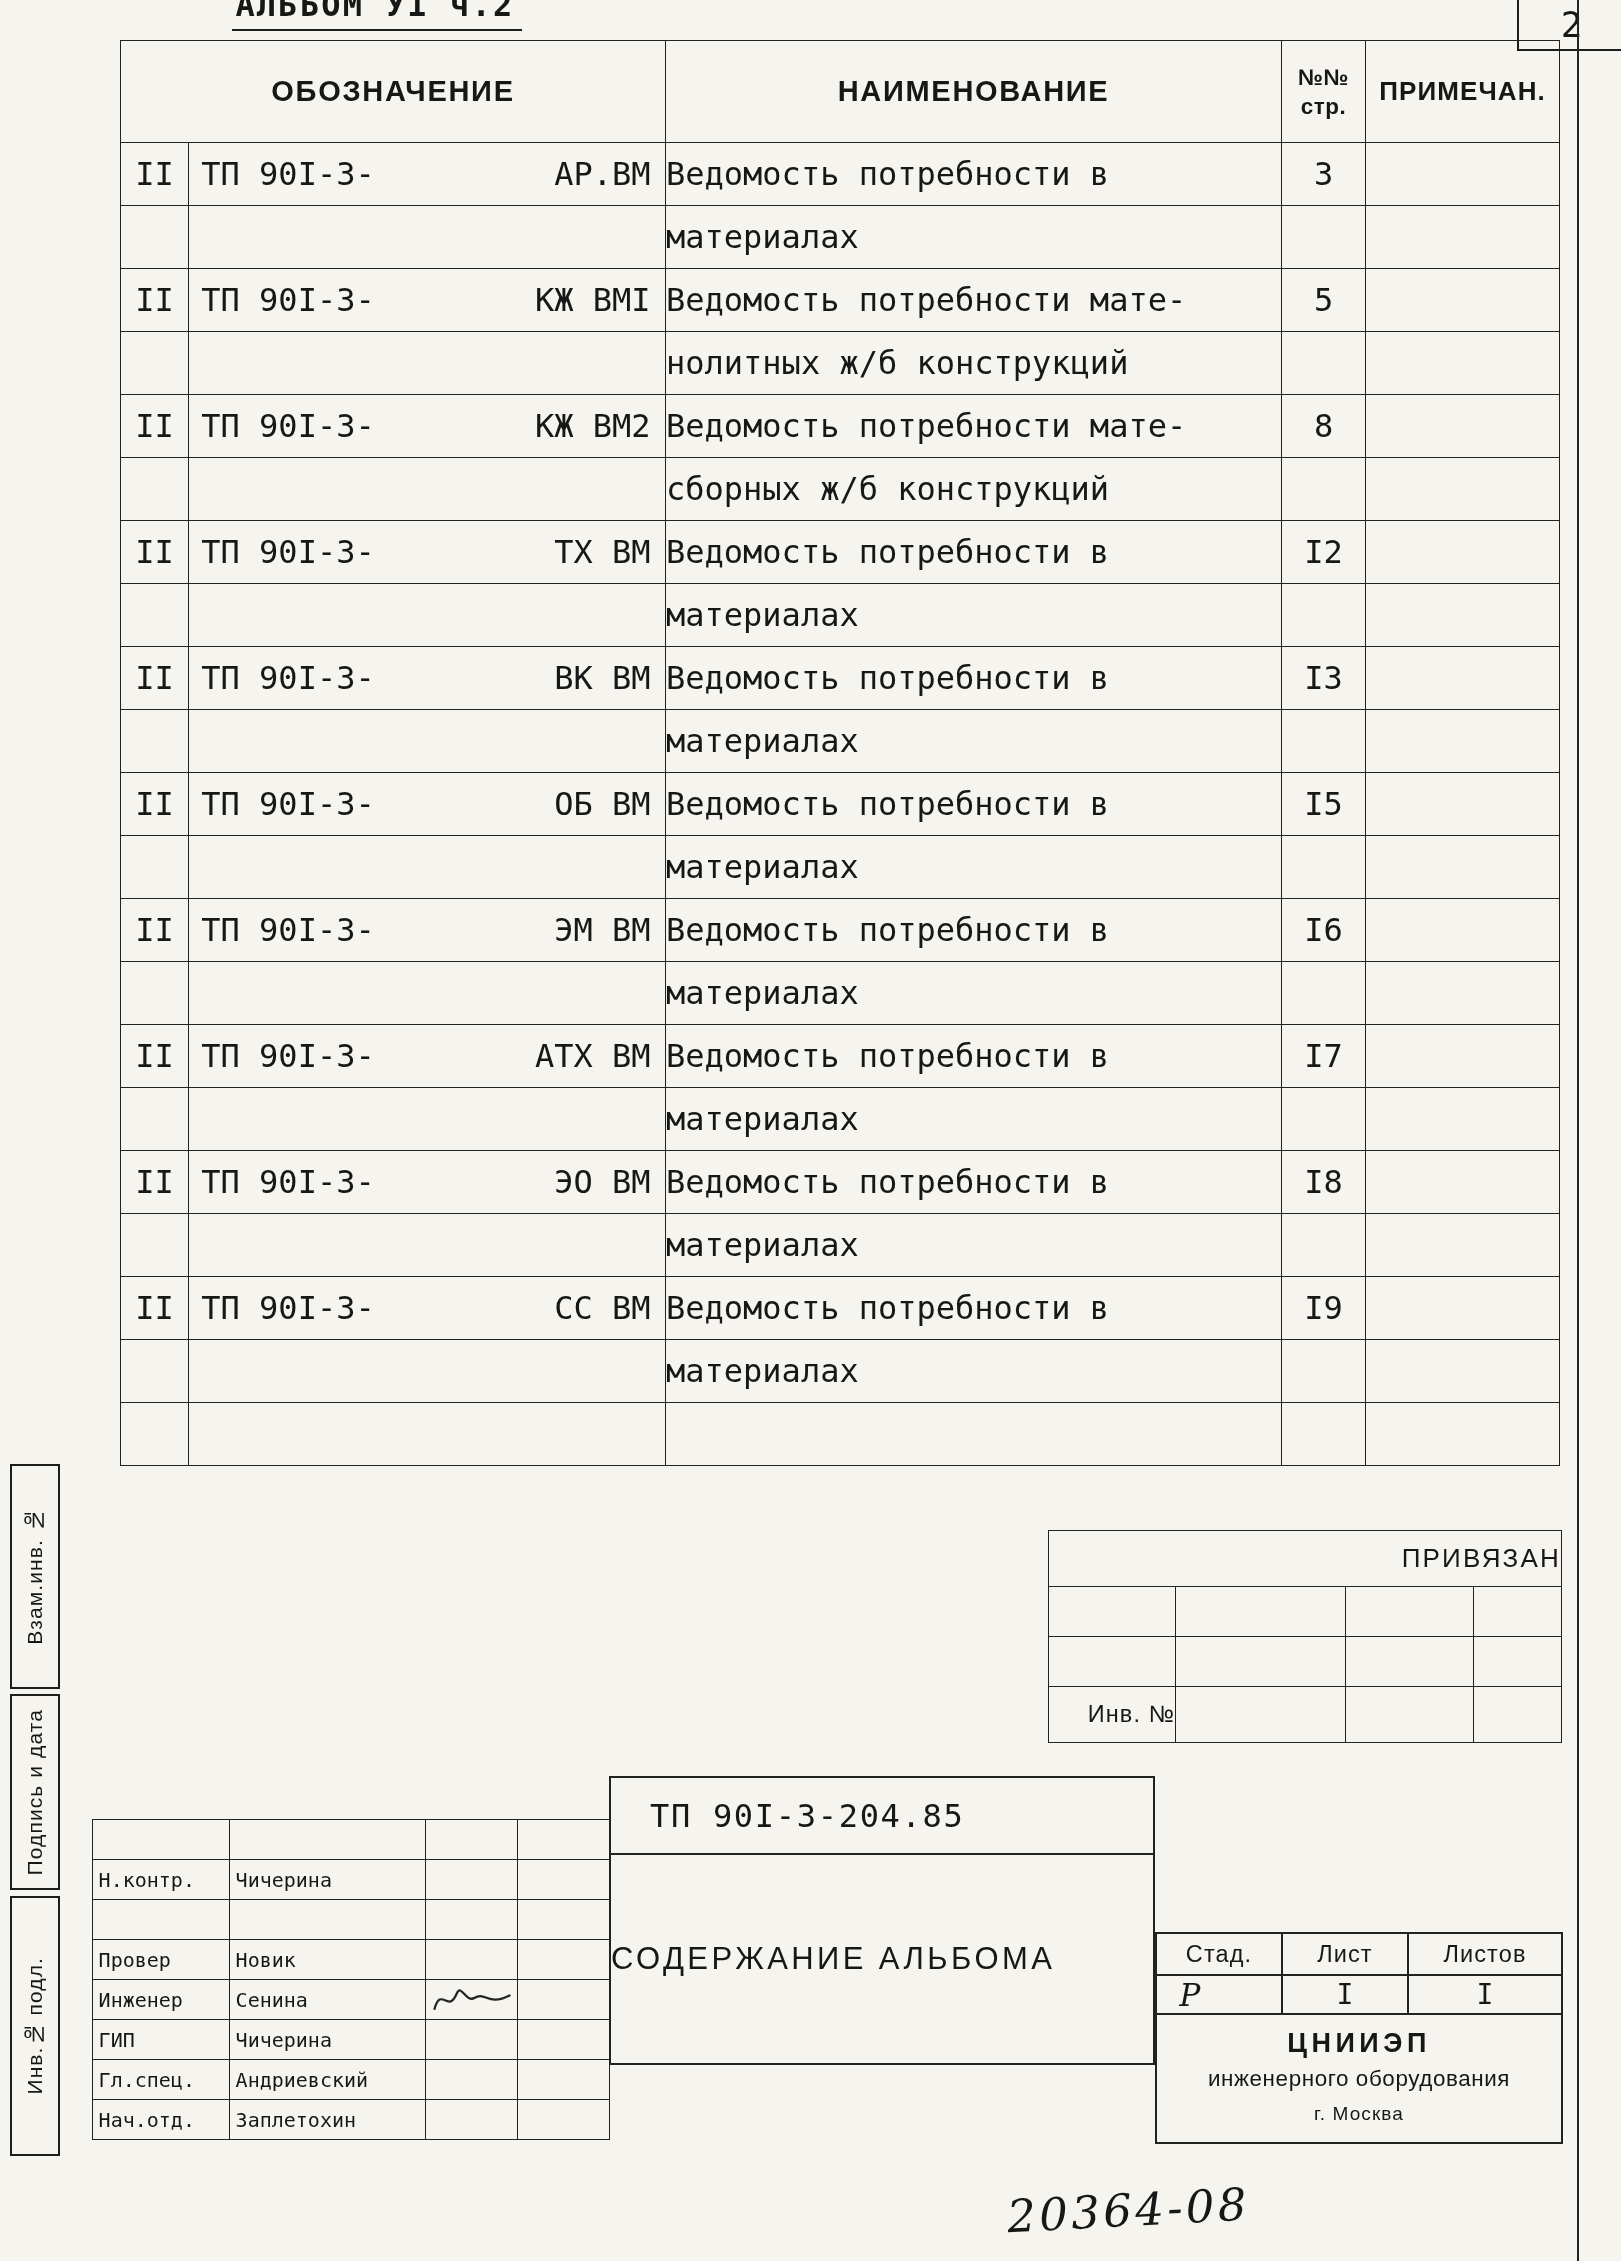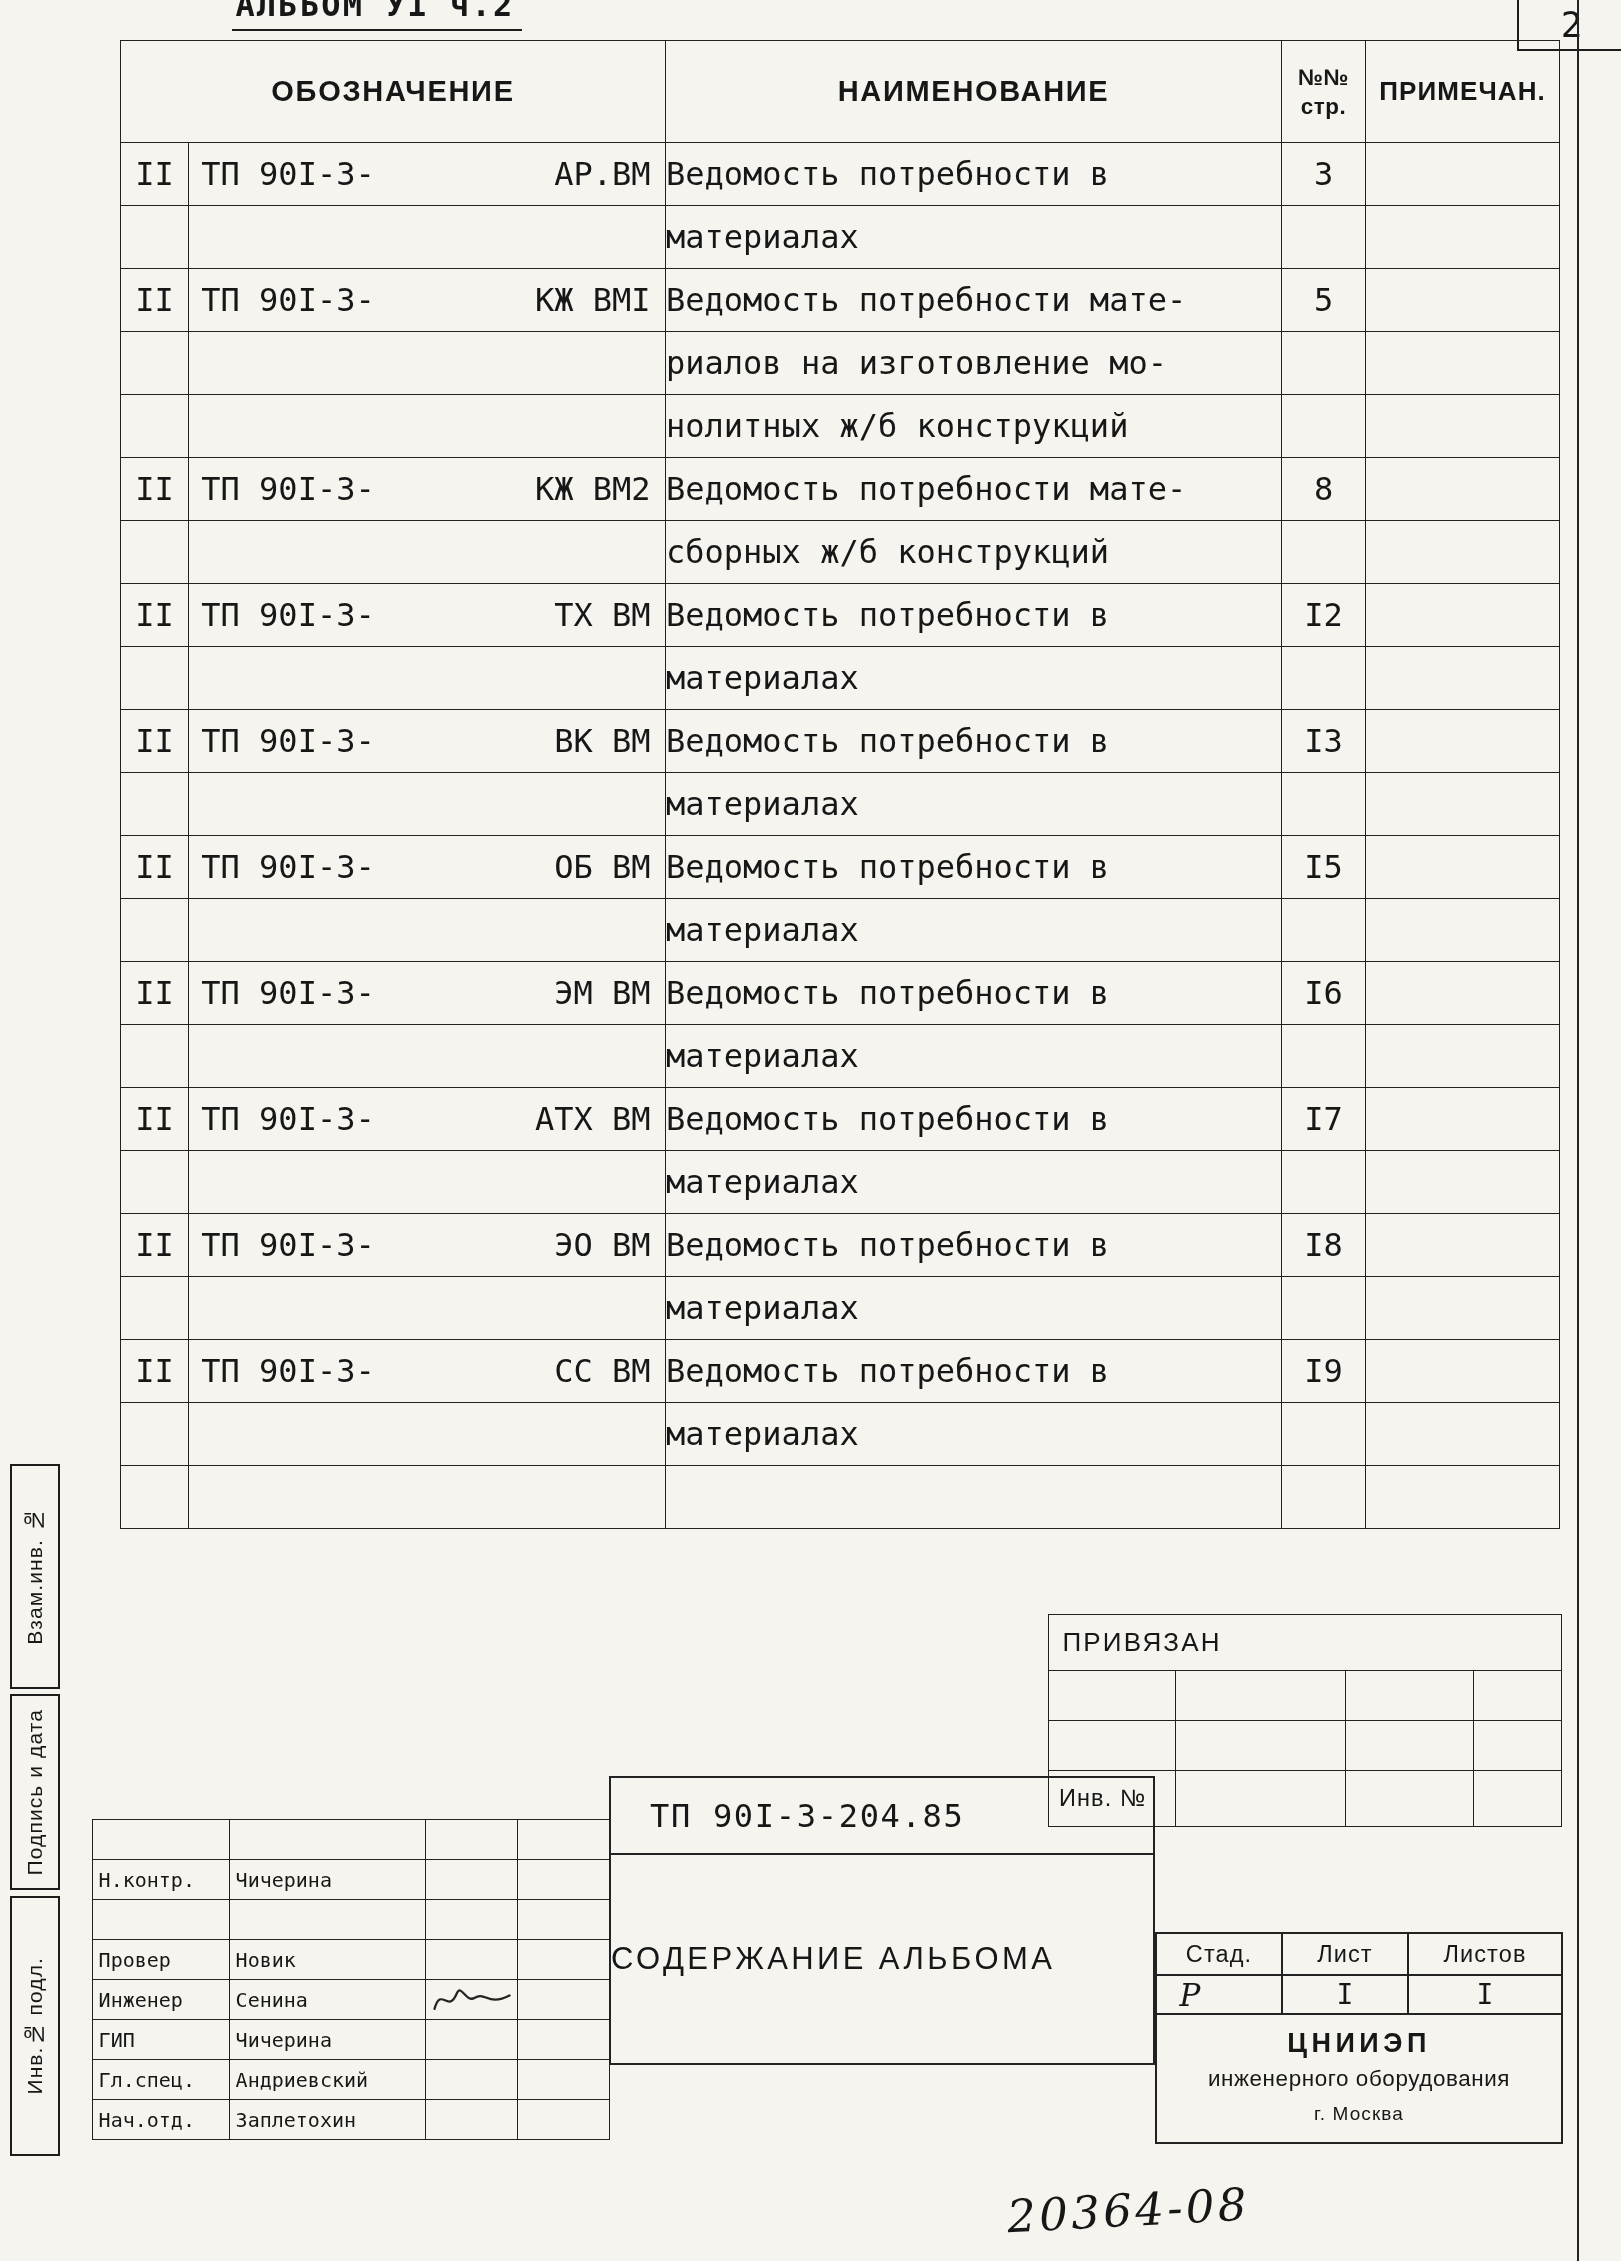--- a/index.html
+++ b/index.html
@@ -65,21 +65,21 @@
   .contents th.h-pages{font-size:22.4px;letter-spacing:0.6px;line-height:29px;}
   .contents th.h-notes{font-size:26px;letter-spacing:1.1px;}
   .contents tbody tr{height:63px;}
   .contents td{font-size:32px;vertical-align:middle;}
   .c-part{text-align:center;}
   .c-obz .obz-wrap{display:flex;justify-content:space-between;padding:0 14.5px 0 12.3px;}
   .c-name{padding-left:20px;}
   .c-page{text-align:center;}
 
   
-  .privyazan{position:absolute;left:1048px;top:1614px;width:512px;table-layout:fixed;}
+  .privyazan{position:absolute;left:1048px;top:1530px;width:512px;table-layout:fixed;text-align:right;}
   .privyazan td{border:1.7px solid #222;padding:0;}
   .pv-title-row{height:56px;}
   .pv-grid-row{height:50px;}
   .pv-inv-row{height:56px;}
   .pv-title{
     font-family:"Liberation Sans", sans-serif;font-size:26px;letter-spacing:2.2px;
     padding-left:13.4px !important;vertical-align:middle;
   }
   .pv-inv{
     font-family:"Liberation Sans", sans-serif;font-size:23.5px;letter-spacing:1.1px;
@@ -208,32 +208,20 @@
       <td class="c-note"></td>
     </tr>
         <tr>
       <td class="c-part"></td>
       <td class="c-obz">
         <div class="obz-wrap">
           <span class="obz-prefix"></span>
           <span class="obz-code"></span>
         </div>
       </td>
-      <td class="c-name">риалов на изготовление мо-</td>
-      <td class="c-page"></td>
-      <td class="c-note"></td>
-    </tr>
-        <tr>
-      <td class="c-part"></td>
-      <td class="c-obz">
-        <div class="obz-wrap">
-          <span class="obz-prefix"></span>
-          <span class="obz-code"></span>
-        </div>
-      </td>
       <td class="c-name">нолитных ж/б конструкций</td>
       <td class="c-page"></td>
       <td class="c-note"></td>
     </tr>
         <tr>
       <td class="c-part">II</td>
       <td class="c-obz">
         <div class="obz-wrap">
           <span class="obz-prefix">ТП 90I-3-</span>
           <span class="obz-code">КЖ ВМ2</span>

